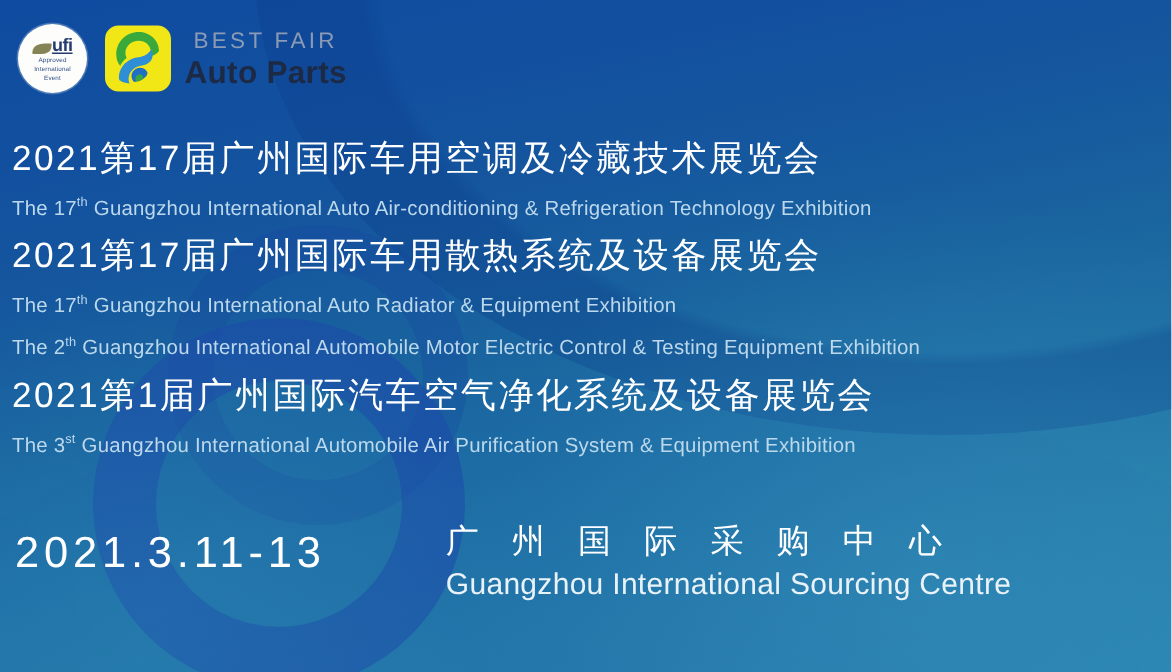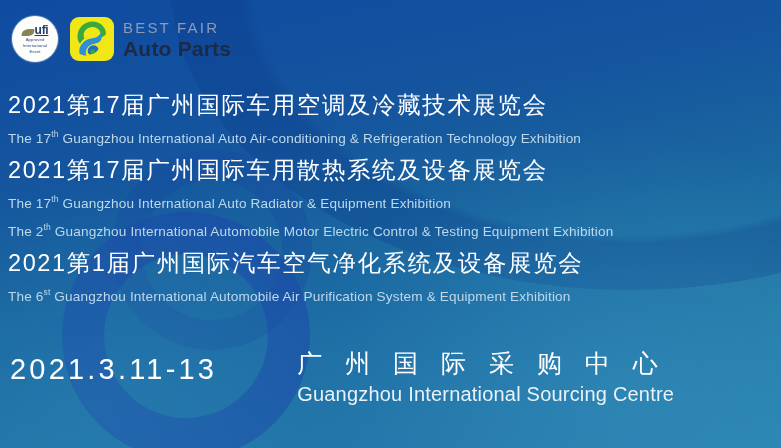--- a/index.html
+++ b/index.html
@@ -199,20 +199,21 @@
     flex-direction: column;
     justify-content: center;
     line-height: 1;
   }
   .bf-line1 {
     font-size: 15px;
     letter-spacing: 2.2px;
     color: #8b9bb5;
     font-weight: normal;
     margin-bottom: 3px;
+    text-align: center;
   }
   .bf-line2 {
     font-size: 21px;
     font-weight: bold;
     color: #1d2a45;
     letter-spacing: .2px;
   }
 
   
   .titles {
@@ -261,21 +262,21 @@
     letter-spacing: 3.2px;
     line-height: 1.1;
     white-space: nowrap;
     padding-top: 6px;
   }
   .venue {
     margin-left: 80px;
   }
   .venue-cn {
     color: #ffffff;
-    font-size: 25px;
+    font-size: 22px;
     letter-spacing: 8px;
     line-height: 1.2;
     white-space: nowrap;
   }
   .venue-en {
     color: #e8f2f8;
     font-size: 20px;
     letter-spacing: .2px;
     line-height: 1.25;
     margin-top: 4px;
@@ -340,21 +341,21 @@
         <div class="t-cn">2021第17届广州国际车用散热系统及设备展览会</div>
         <div class="t-en"><span>The 17</span><sup>th</sup><span> Guangzhou International Auto Radiator &amp;  Equipment Exhibition</span></div>
       </div>
 
       <div class="title-block">
         <div class="t-en"><span>The 2</span><sup>th</sup><span> Guangzhou International Automobile Motor Electric Control &amp; Testing Equipment Exhibition</span></div>
       </div>
 
       <div class="title-block">
         <div class="t-cn">2021第1届广州国际汽车空气净化系统及设备展览会</div>
-        <div class="t-en"><span>The 6</span><sup>st</sup><span> Guangzhou International Automobile Air Purification System &amp;  Equipment Exhibition</span></div>
+        <div class="t-en"><span>The 3</span><sup>st</sup><span> Guangzhou International Automobile Air Purification System &amp;  Equipment Exhibition</span></div>
       </div>
 
     </div>
 
     <div class="bottom">
       <div class="date">2021.3.11-13</div>
       <div class="venue">
         <div class="venue-cn">广 州 国 际 采 购 中 心</div>
         <div class="venue-en">Guangzhou International Sourcing Centre</div>
       </div>

